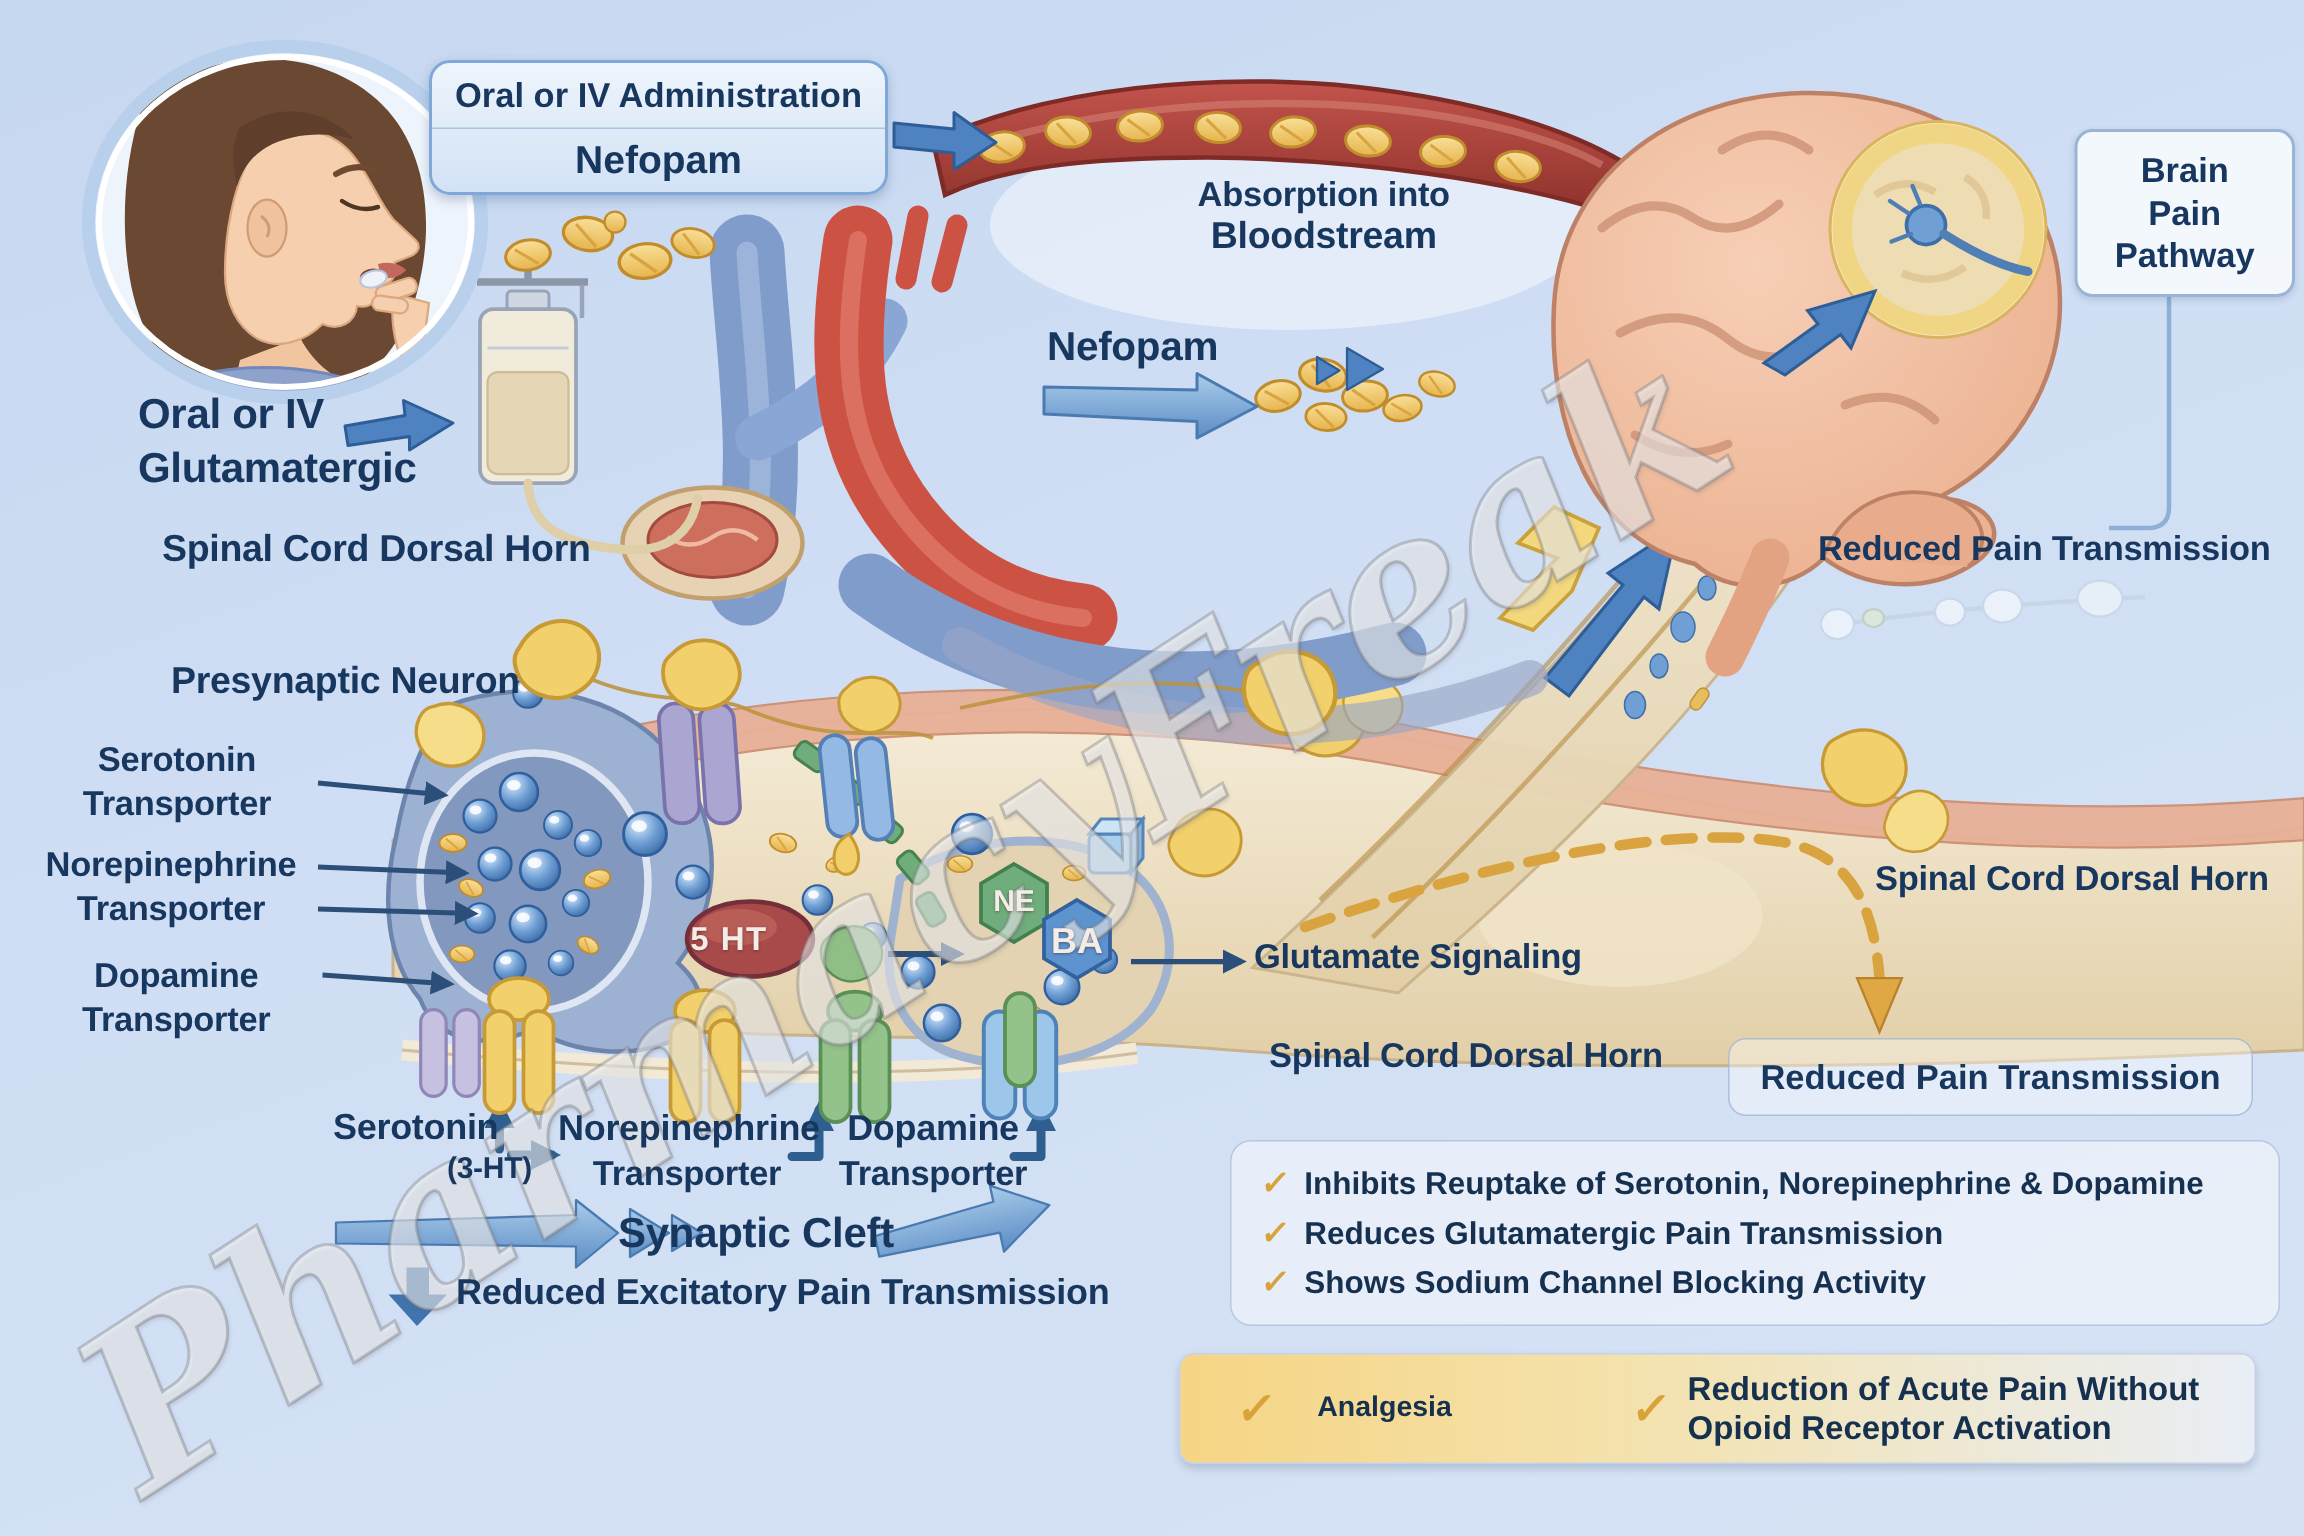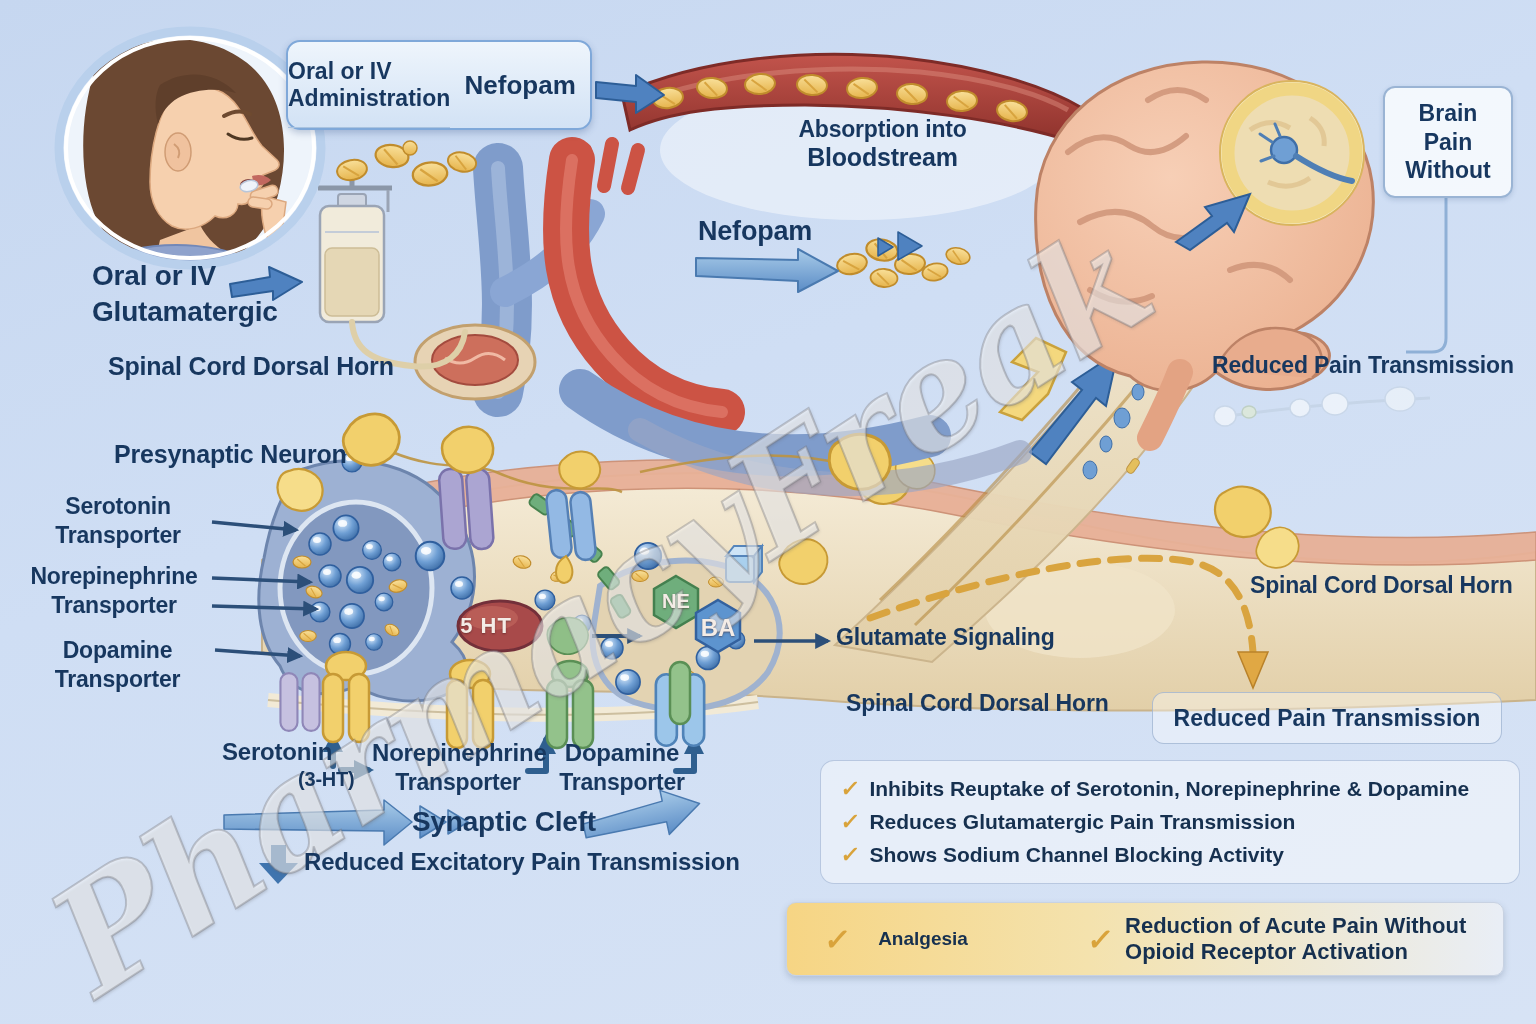--- a/index.html
+++ b/index.html
@@ -14,26 +14,26 @@
              -webkit-text-stroke:2px rgba(120,120,125,0.38);
              text-shadow:0 2px 3px rgba(90,90,95,0.25);
              transform:rotate(-33deg);white-space:nowrap;}
   .lbl{position:absolute;color:#17375f;font-weight:700;white-space:nowrap;z-index:3;
        letter-spacing:-0.2px;}
   .lbl .sub{display:block;}
   .ctr{text-align:center;}
   .box{position:absolute;z-index:3;box-sizing:border-box;}
   .admin-box{left:286px;top:40px;width:306px;height:90px;border:2px solid #7fa8d9;border-radius:14px;
        background:linear-gradient(#eef5fc,#d2e2f5);box-shadow:0 3px 7px rgba(50,80,130,.28);
-       display:flex;flex-direction:row;}
+       display:flex;flex-direction:column;}
   .admin-box .r1{flex:1;display:flex;align-items:center;justify-content:center;
        font-size:23px;font-weight:700;color:#17375f;border-bottom:1.5px solid #a9c3e0;}
   .admin-box .r2{flex:1;display:flex;align-items:center;justify-content:center;
        font-size:26px;font-weight:800;color:#17375f;}
-  .brain-box{left:1383px;top:86px;width:130px;height:112px;border:2px solid #9ab4d4;border-radius:12px;
+  .brain-box{left:1383px;top:86px;width:147px;height:112px;border:2px solid #9ab4d4;border-radius:12px;
        background:rgba(246,250,253,.92);display:flex;flex-direction:column;align-items:center;
        justify-content:center;font-size:23px;font-weight:800;color:#17375f;line-height:1.25;
        box-shadow:0 2px 5px rgba(60,90,140,.2);}
   .rpt-box{left:1152px;top:692px;width:350px;height:52px;border:1.5px solid rgba(150,172,205,.7);
        border-radius:12px;background:rgba(255,255,255,.38);display:flex;align-items:center;
        justify-content:center;font-size:23px;font-weight:700;color:#17375f;}
   .mech-box{left:820px;top:760px;width:700px;height:124px;border:1.5px solid rgba(158,178,210,.65);
        border-radius:14px;background:rgba(255,255,255,.45);display:flex;flex-direction:column;
        justify-content:center;gap:7px;padding:8px 20px;}
   .mech-row{display:flex;align-items:baseline;gap:10px;font-size:21px;font-weight:700;color:#16304f;}
@@ -419,21 +419,21 @@
 <div class="lbl ctr" style="left:770px;top:116px;width:225px;font-size:23px;font-weight:600;">
   <span class="sub">Absorption into</span>
   <span class="sub" style="font-weight:800;font-size:25px;">Bloodstream</span>
 </div>
 
 <div class="lbl" style="left:698px;top:216px;font-size:27px;font-weight:800;">Nefopam</div>
 
 <div class="box brain-box">
   <span>Brain</span>
   <span>Pain</span>
-  <span>Without</span>
+  <span>Pathway</span>
 </div>
 
 <div class="lbl" style="left:1212px;top:352px;font-size:23px;font-weight:600;">Reduced Pain Transmission</div>
 
 <div class="lbl" style="left:92px;top:258px;font-size:28px;line-height:1.3;">
   <span class="sub">Oral or IV</span>
   <span class="sub">Glutamatergic</span>
 </div>
 
 <div class="lbl" style="left:108px;top:352px;font-size:25px;">Spinal Cord Dorsal Horn</div>

